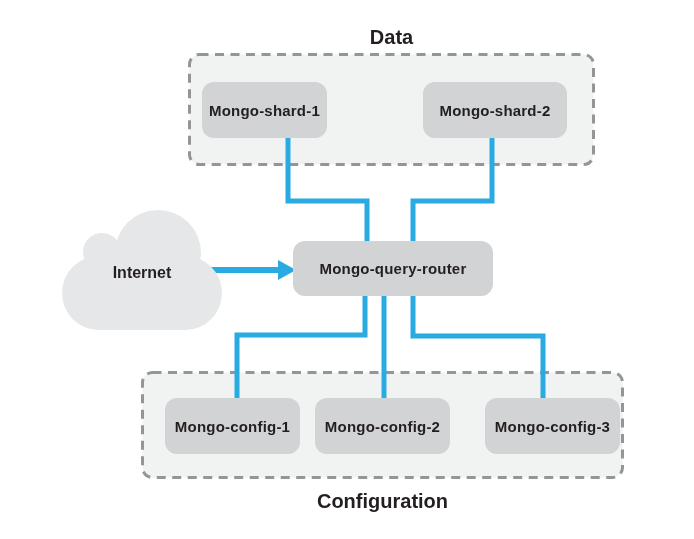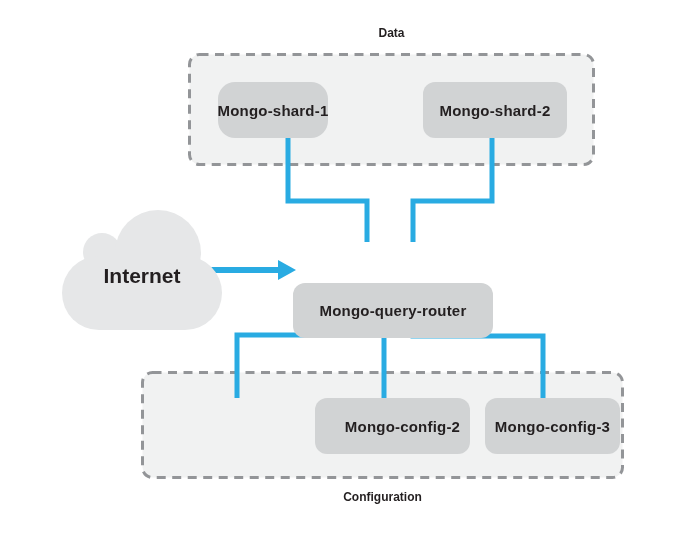--- a/index.html
+++ b/index.html
@@ -17,21 +17,21 @@
     border-radius:12px;
     display:flex; align-items:center; justify-content:center;
     font-weight:bold; font-size:15px;
     color:var(--text);
     letter-spacing:0.2px;
     white-space:nowrap;
   }
   .group-label {
     position:absolute;
     text-align:center;
-    font-weight:bold; font-size:12px;
+    font-weight:bold; font-size:20px;
     color:var(--text);
   }
   .group-rect {
     fill:var(--group-fill);
     stroke:var(--group-border);
     stroke-width:3;
     stroke-dasharray:9 6.5;
   }
   .connector { fill:none; stroke:var(--connector); stroke-width:5; }
   .arrow-shaft { stroke:var(--connector); stroke-width:6; }
@@ -60,20 +60,21 @@
     <g>
       <circle class="cloud-shape" cx="102" cy="252" r="19"></circle>
       <circle class="cloud-shape" cx="158" cy="253" r="43"></circle>
       <rect class="cloud-shape" x="62" y="256" width="160" height="74" rx="37"></rect>
     </g>
   </svg>
 
   <div class="group-label" style="left:189px; top:26px; width:405px;">Data</div>
   <div class="group-label" style="left:142px; top:490px; width:481px;text-align:center;">Configuration</div>
 
-  <div class="group-label" style="left:62px; top:264px; width:160px; font-size:21px;">Internet</div>
+  <div class="group-label" style="left:62px; top:264px; width:160px; font-size:16px;">Internet</div>
 
-  <div class="node" style="left:218px; top:82px; width:110px; height:56px;border-radius:17px;">Mongo-shard-1</div>
+  <div class="node" style="left:202px; top:82px; width:125px; height:56px;">Mongo-shard-1</div>
   <div class="node" style="left:423px; top:82px; width:144px; height:56px;">Mongo-shard-2</div>
-  <div class="node" style="left:293px; top:241px; width:200px; height:55px;margin-top:42px;">Mongo-query-router</div>
-  <div class="node" style="left:315px; top:398px; width:135px; height:56px;padding-left:20px;">Mongo-config-2</div>
+  <div class="node" style="left:293px; top:241px; width:200px; height:55px;">Mongo-query-router</div>
+  <div class="node" style="left:165px; top:398px; width:135px; height:56px;">Mongo-config-1</div>
+  <div class="node" style="left:315px; top:398px; width:135px; height:56px;">Mongo-config-2</div>
   <div class="node" style="left:485px; top:398px; width:135px; height:56px;">Mongo-config-3</div>
 </div>
 
 </body></html>

